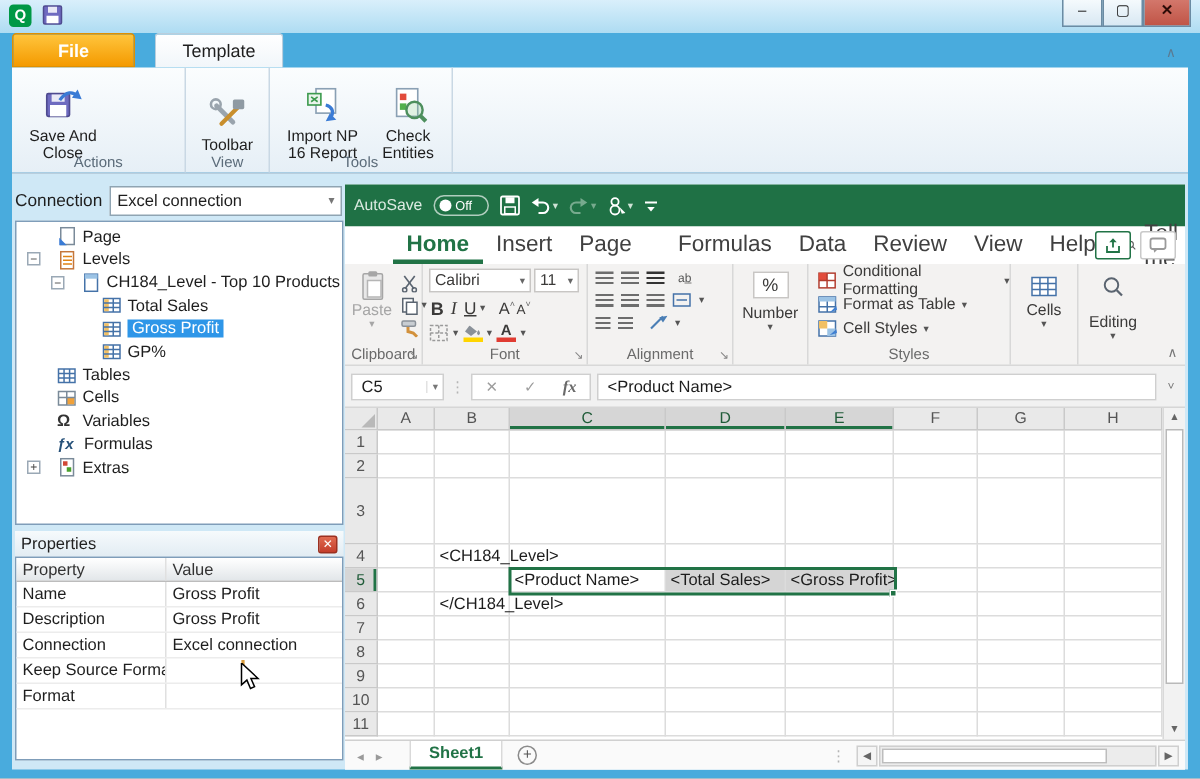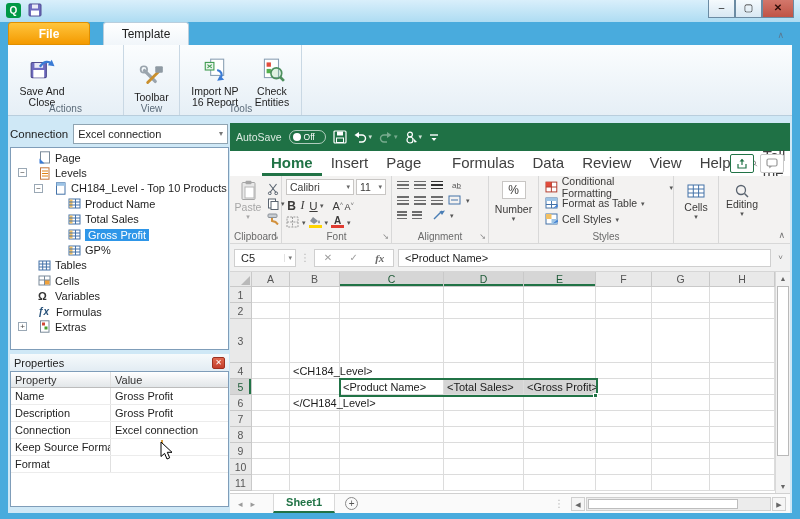--- a/index.html
+++ b/index.html
@@ -260,32 +260,20 @@
       <div class="trow d3">
         <span class="ti">
             <svg width="13" height="13" viewBox="0 0 13 13">
               <rect x="1" y="2" width="11" height="9" fill="#fff" stroke="#4472a8"></rect>
               <rect x="1.5" y="2.5" width="3" height="8" fill="#f2c063"></rect>
               <line x1="1" y1="5" x2="12" y2="5" stroke="#4472a8"></line>
               <line x1="1" y1="8" x2="12" y2="8" stroke="#4472a8"></line>
               <line x1="7.5" y1="2" x2="7.5" y2="11" stroke="#4472a8"></line>
             </svg>
           </span>
-        <span class="tl">Product Name</span>
-      </div>
-      <div class="trow d3">
-        <span class="ti">
-            <svg width="13" height="13" viewBox="0 0 13 13">
-              <rect x="1" y="2" width="11" height="9" fill="#fff" stroke="#4472a8"></rect>
-              <rect x="1.5" y="2.5" width="3" height="8" fill="#f2c063"></rect>
-              <line x1="1" y1="5" x2="12" y2="5" stroke="#4472a8"></line>
-              <line x1="1" y1="8" x2="12" y2="8" stroke="#4472a8"></line>
-              <line x1="7.5" y1="2" x2="7.5" y2="11" stroke="#4472a8"></line>
-            </svg>
-          </span>
         <span class="tl">Total Sales</span>
       </div>
       <div class="trow d3 sel">
         <span class="ti">
             <svg width="13" height="13" viewBox="0 0 13 13">
               <rect x="1" y="2" width="11" height="9" fill="#fff" stroke="#4472a8"></rect>
               <rect x="1.5" y="2.5" width="3" height="8" fill="#f2c063"></rect>
               <line x1="1" y1="5" x2="12" y2="5" stroke="#4472a8"></line>
               <line x1="1" y1="8" x2="12" y2="8" stroke="#4472a8"></line>
               <line x1="7.5" y1="2" x2="7.5" y2="11" stroke="#4472a8"></line>
@@ -635,21 +623,21 @@
           <div class="ddonly">▾</div>
         </div>
 
         <div class="xg colgrp" style="width:46px;border-right:0">
           <div style="margin-top:8px">
               <svg width="14" height="14" viewBox="0 0 14 14">
                 <circle cx="6" cy="6" r="4.5" fill="none" stroke="#5a6470" stroke-width="1.3"></circle>
                 <line x1="9.5" y1="9.5" x2="13" y2="13" stroke="#5a6470" stroke-width="1.5"></line>
               </svg>
             </div>
-          <div style="margin-top:0">Editing</div>
+          <div style="margin-top:11px">Editing</div>
           <div class="ddonly">▾</div>
         </div>
         <span style="position:absolute;right:5px;bottom:3px;font-size:9px;color:#777">∧</span>
       </div>
 
       <div class="xfx">
         <div class="namebox">
           <span class="nv">C5</span>
           <span class="na">▾</span>
         </div>

